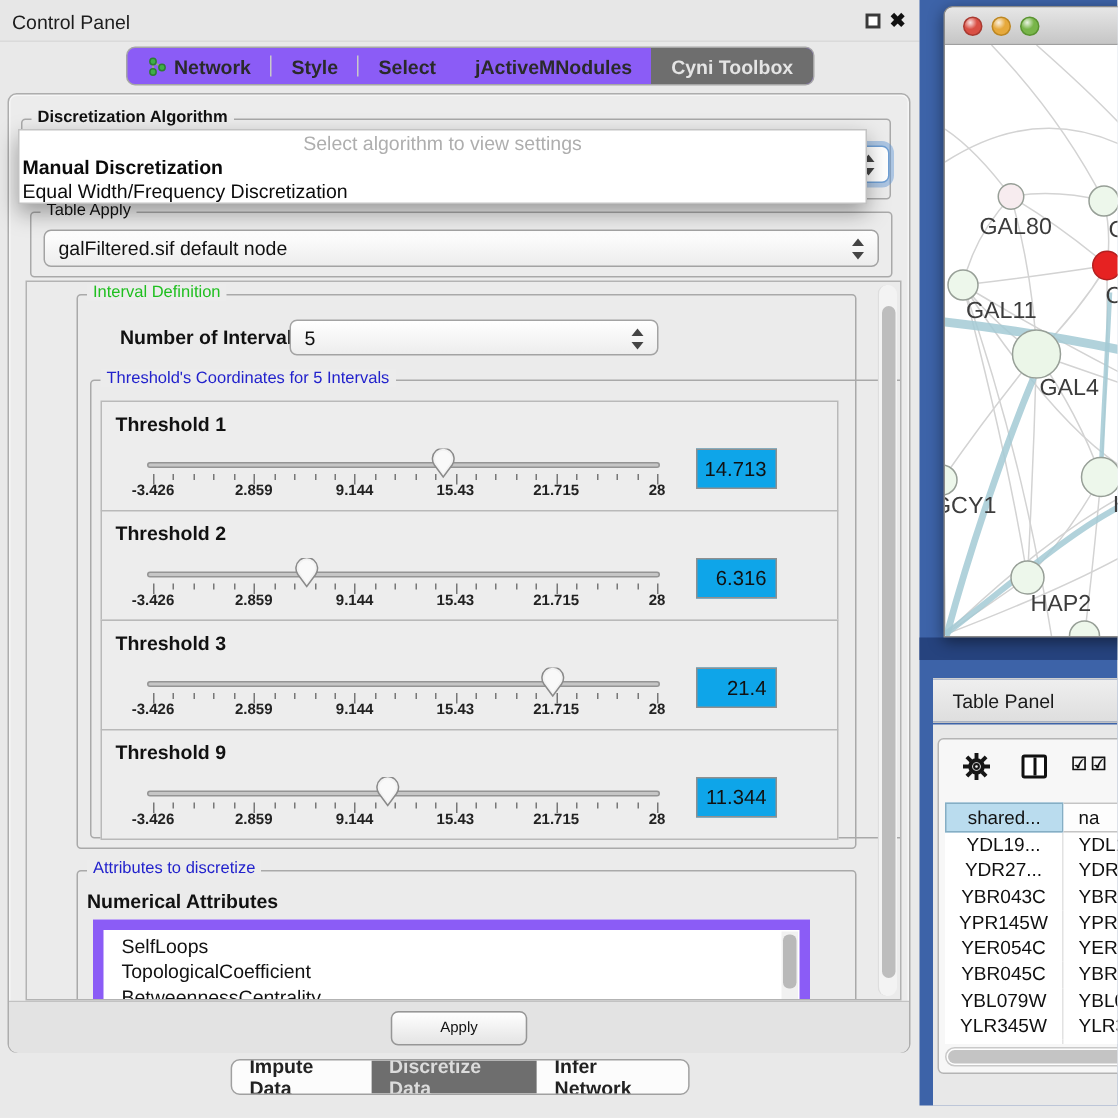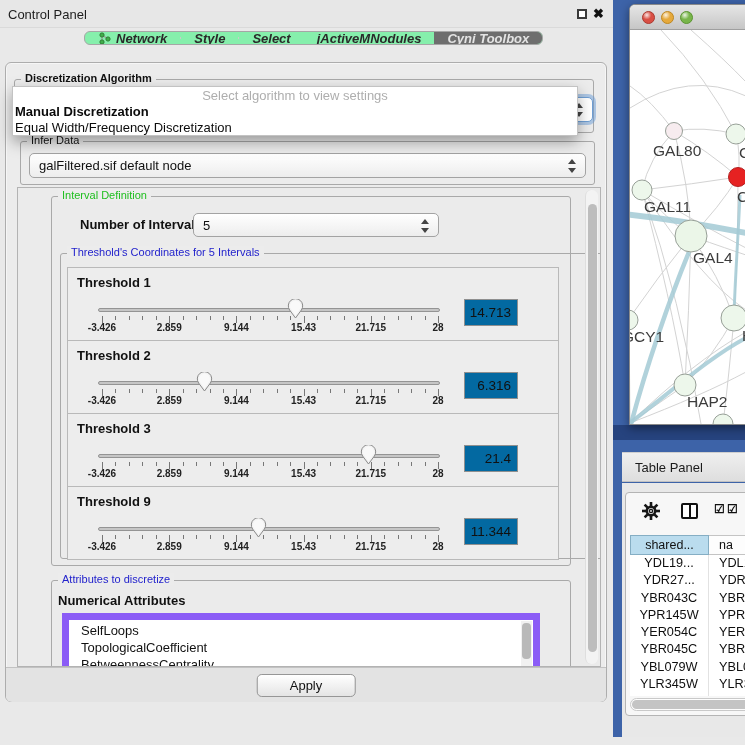--- a/index.html
+++ b/index.html
@@ -6,22 +6,22 @@
     font-family:"Liberation Sans",sans-serif;background:#e9e9e9;position:relative;}
   *{box-sizing:border-box;}
 
   
   .cp{position:absolute;left:0;top:0;width:613px;height:745px;background:#e9e9e9;}
   .cp-titlebar{position:absolute;left:0;top:0;width:613px;height:28px;background:#e7e7e7;border-bottom:1px solid #dadada;}
   .cp-title{position:absolute;left:8px;top:7px;font-size:13px;color:#1d1d1d;}
   .icon-float{position:absolute;left:577px;top:9px;width:10px;height:10px;border:2px solid #3a3a3a;background:#fff;}
   .icon-close{position:absolute;left:593px;top:6px;font-size:13px;font-weight:bold;color:#111;}
 
-  .tabbar{position:absolute;left:84px;top:31px;height:14px;display:flex;align-items:stretch;
-    background:#86efac;border:1px solid #a6a6a6;border-radius:6px;overflow:hidden;font-style:italic;}
+  .tabbar{position:absolute;left:84px;top:31px;height:26px;display:flex;align-items:stretch;
+    background:#8b5cf6;border:1px solid #a6a6a6;border-radius:6px;overflow:hidden;}
   .tab{display:flex;align-items:center;gap:5px;padding:0 13px;font-size:13px;font-weight:600;color:#2a2a2a;cursor:default;}
   .tab.sel{background:#6e6e6e;color:#e4e4e4;}
   .tab-div{width:1px;background:#c9c9c9;margin:5px 0;}
 
   .outer-panel{position:absolute;left:5px;top:62px;width:602px;height:640px;background:#ececec;
     border:1px solid #adadad;border-radius:6px;box-shadow:inset 0 0 0 1px #f6f6f6;}
 
   .group{position:absolute;border:1px solid #a9a9a9;border-radius:3px;}
   .group-label{position:absolute;top:-8px;left:6px;background:#ececec;padding:0 4px;font-size:11px;white-space:nowrap;text-align:center;}
   .gl-black{color:#111;font-weight:bold;}
@@ -49,33 +49,33 @@
     border:1px solid #b3b3b3;overflow:hidden;}
   .vscroll-track{position:absolute;right:2px;top:2px;width:13px;height:474px;background:#f3f3f3;border-left:1px solid #dedede;border-radius:6px;}
   .vscroll-thumb{position:absolute;left:2px;top:14px;width:9px;height:448px;background:#bdbdbd;border-radius:5px;}
 
   .th-row{position:relative;width:492px;height:74px;border:1px solid #b9b9b9;background:#ededed;margin-top:-1px;}
   .th-title{position:absolute;left:9px;top:7px;font-size:13px;font-weight:bold;color:#111;}
   .th-track{position:absolute;left:30px;top:40px;width:342px;height:4px;background:#c6c6c6;border:1px solid #949494;border-radius:3px;}
   .th-thumb{position:absolute;top:31px;}
   .tick{position:absolute;width:1px;background:#777;}
   .scale-lbl{position:absolute;top:54px;width:56px;text-align:center;font-size:10px;font-weight:bold;color:#222;}
-  .th-value{position:absolute;left:396px;top:31px;width:54px;height:27px;background:#0369a1;border:1px solid #8f8f8f;
+  .th-value{position:absolute;left:396px;top:31px;width:54px;height:27px;background:#0ea5e9;border:1px solid #8f8f8f;
     font-size:13.5px;color:#111;line-height:25px;text-align:right;padding-right:6px;}
 
   .attr-list{position:absolute;left:10px;top:32px;width:478px;height:80px;background:#fff;border:7px solid #8b5cf6;overflow:hidden;}
   .attr-item{font-size:13px;color:#111;padding-left:12px;line-height:17.2px;white-space:nowrap;}
   .attr-scroll{position:absolute;right:1px;top:1px;width:11px;bottom:1px;background:#f1f1f1;}
   .attr-thumb{position:absolute;left:1px;top:2px;width:9px;height:36px;background:#b9b9b9;border-radius:4px;}
 
   .apply-bar{position:absolute;left:0;top:604px;width:600px;height:35px;background:#e3e3e3;
     border-top:1px solid #c2c2c2;border-radius:0 0 6px 6px;}
   .btn{position:absolute;left:50%;transform:translateX(-50%);top:6px;height:23px;padding:0 32px;
     background:linear-gradient(#ffffff,#e4e4e4);border:1px solid #969696;border-radius:5px;
-    font-size:13px;color:#111;line-height:21px;}
+    font-size:10px;color:#111;line-height:21px;}
 
   .bottom-tabbar{position:absolute;left:50%;transform:translateX(-50%);top:706px;height:24px;display:flex;
     background:#fcfcfc;border:1px solid #a0a0a0;border-radius:6px;overflow:hidden;}
   .btab{display:flex;align-items:center;padding:0 12px;font-size:13px;font-weight:600;color:#222;}
   .btab.sel{background:#6e6e6e;color:#dcdcdc;}
 
   
   .desktop{position:absolute;left:613px;top:0;width:132px;height:737px;background:#3d63a8;}
   .win-shadow{position:absolute;left:613px;top:425px;width:132px;height:15px;background:#26437e;}
 
@@ -154,21 +154,21 @@
       <span class="group-label gl-black">Discretization Algorithm</span>
     </div>
     <div class="focus-combo">
       <span class="spinners">
           <span class="spin-up"></span>
           <span class="spin-dn"></span>
         </span>
     </div>
 
     <div class="group" style="left:14px;top:78px;width:575px;height:44px;">
-      <span class="group-label gl-plain">Infer Data</span>
+      <span class="group-label gl-plain">Table Apply</span>
       <div class="mcombo" style="left:8px;top:11px;width:557px;">
         <span class="val">galFiltered.sif default node</span>
         <span class="spinners">
             <span class="spin-up"></span>
             <span class="spin-dn"></span>
           </span>
       </div>
     </div>
 
     <div class="inner-scroll">
@@ -376,20 +376,31 @@
       <button class="btn">Apply</button>
     </div>
   </div>
 
   <div class="popup">
     <div class="popup-hint">Select algorithm to view settings</div>
     <div class="popup-item b" style="top:17px;">Manual Discretization</div>
     <div class="popup-item" style="top:33px;">Equal Width/Frequency Discretization</div>
   </div>
 
+  <div class="bottom-tabbar" id="bottom-tabs">
+      <span class="btab">
+        <span>Impute Data</span>
+      </span>
+      <span class="btab sel">
+        <span>Discretize Data</span>
+      </span>
+      <span class="btab">
+        <span>Infer Network</span>
+      </span>
+    </div>
 </div>
 
 <div class="desktop"></div>
 <div class="win-shadow"></div>
 
 <div class="net-window">
   <div class="net-titlebar">
     <span class="light lr"></span>
     <span class="light ly"></span>
     <span class="light lg"></span>

